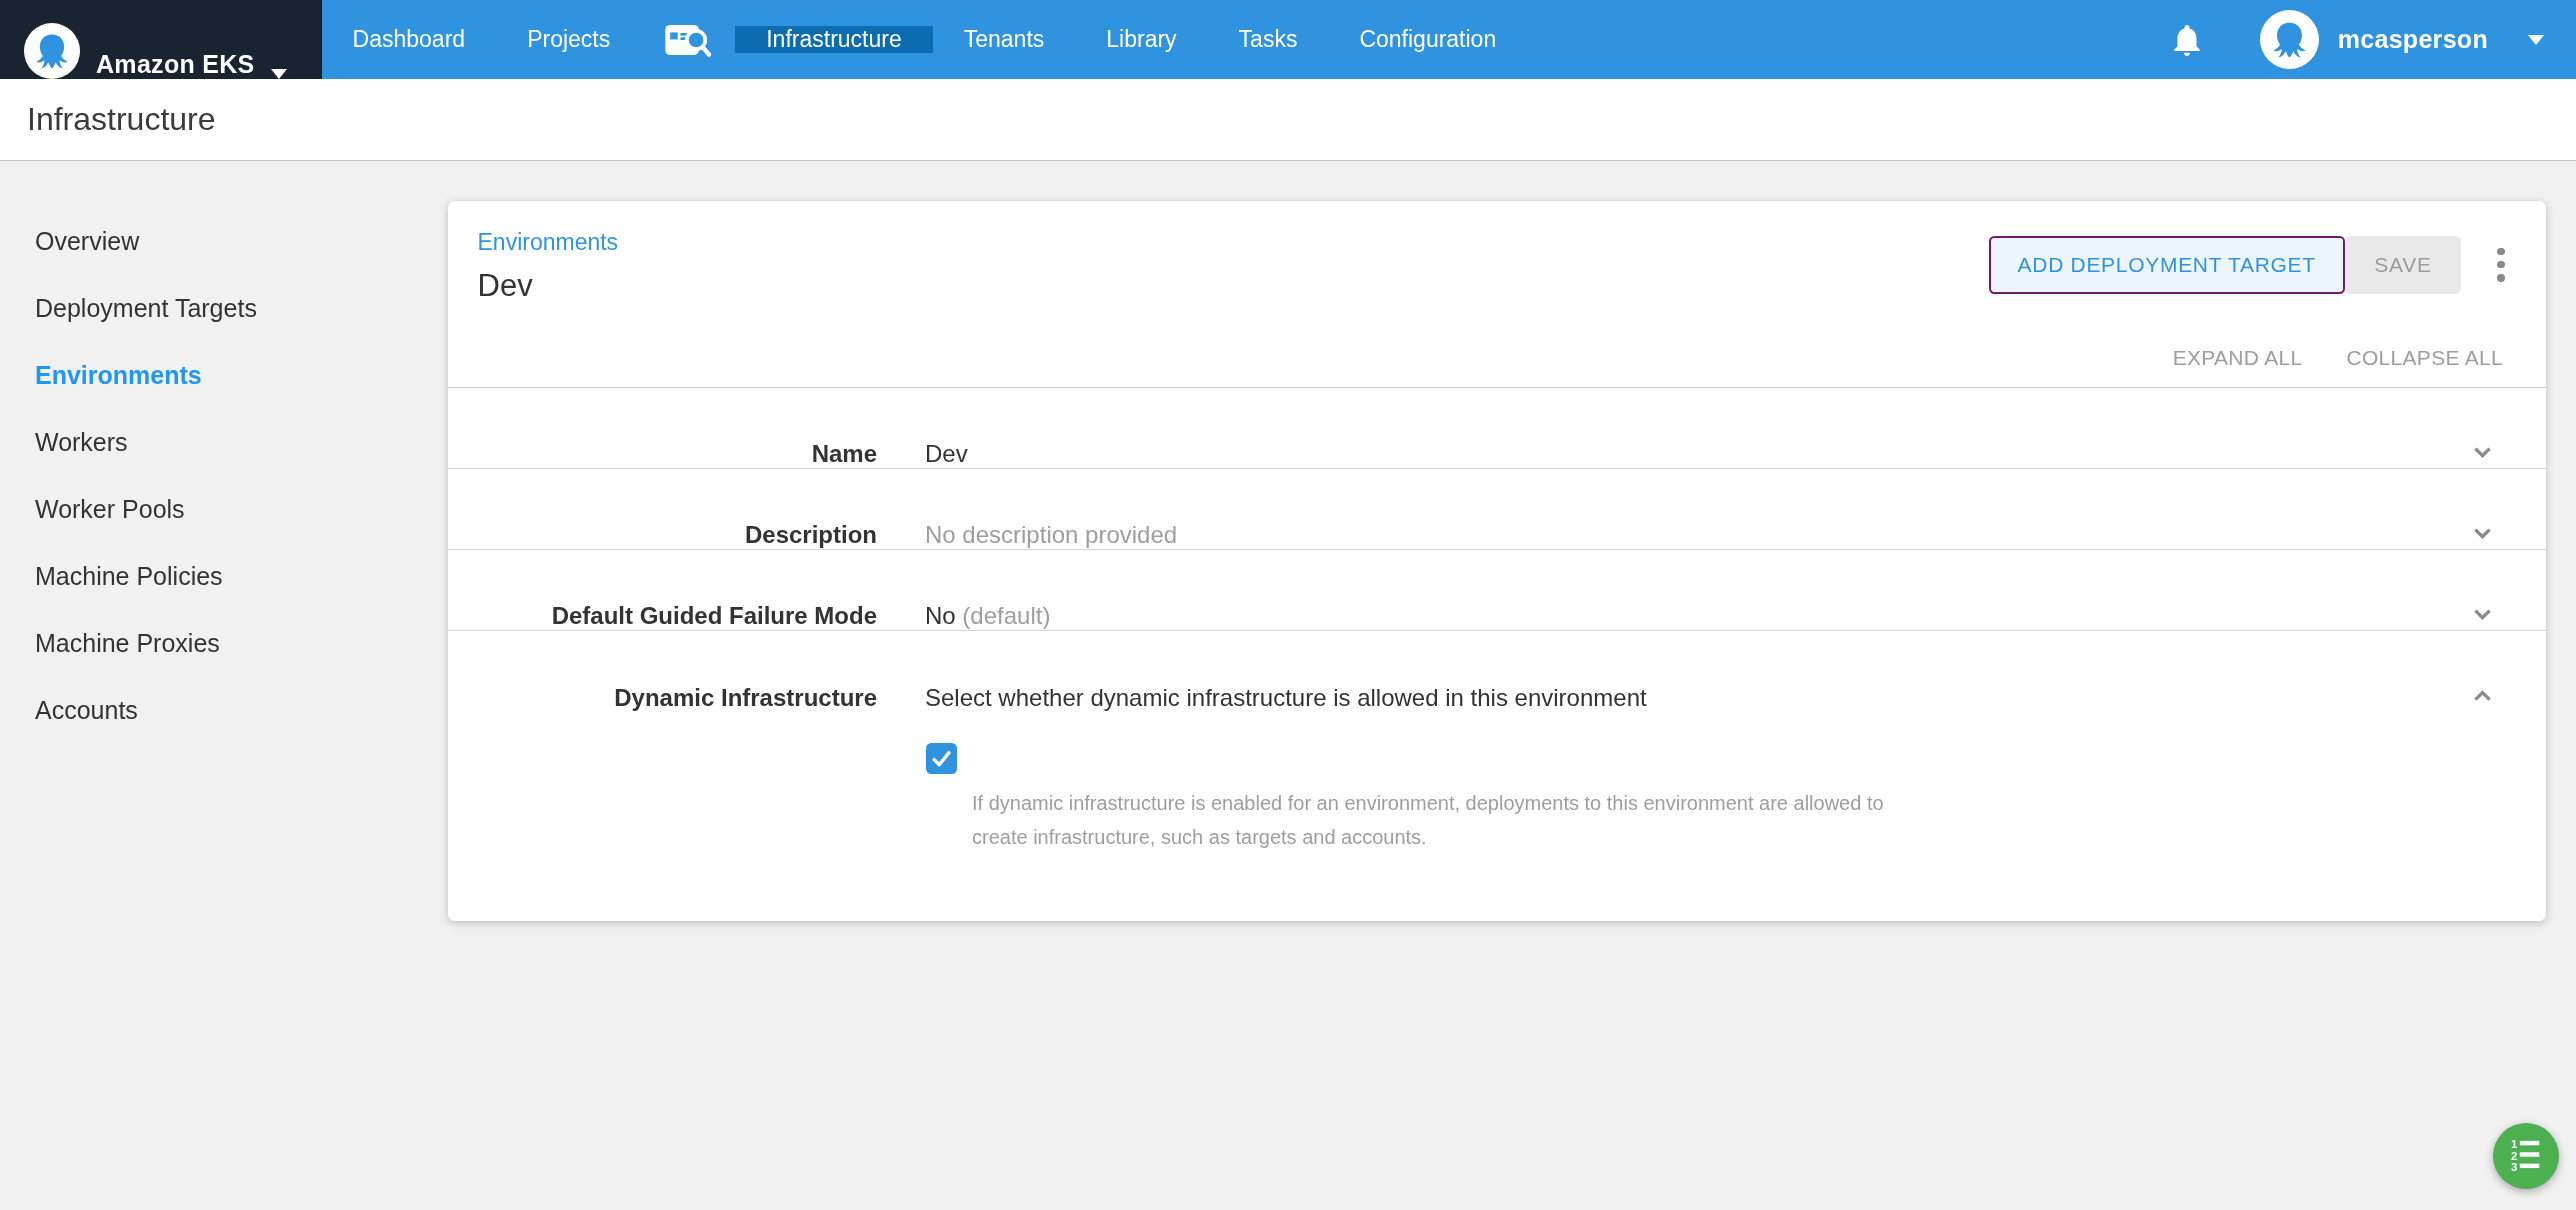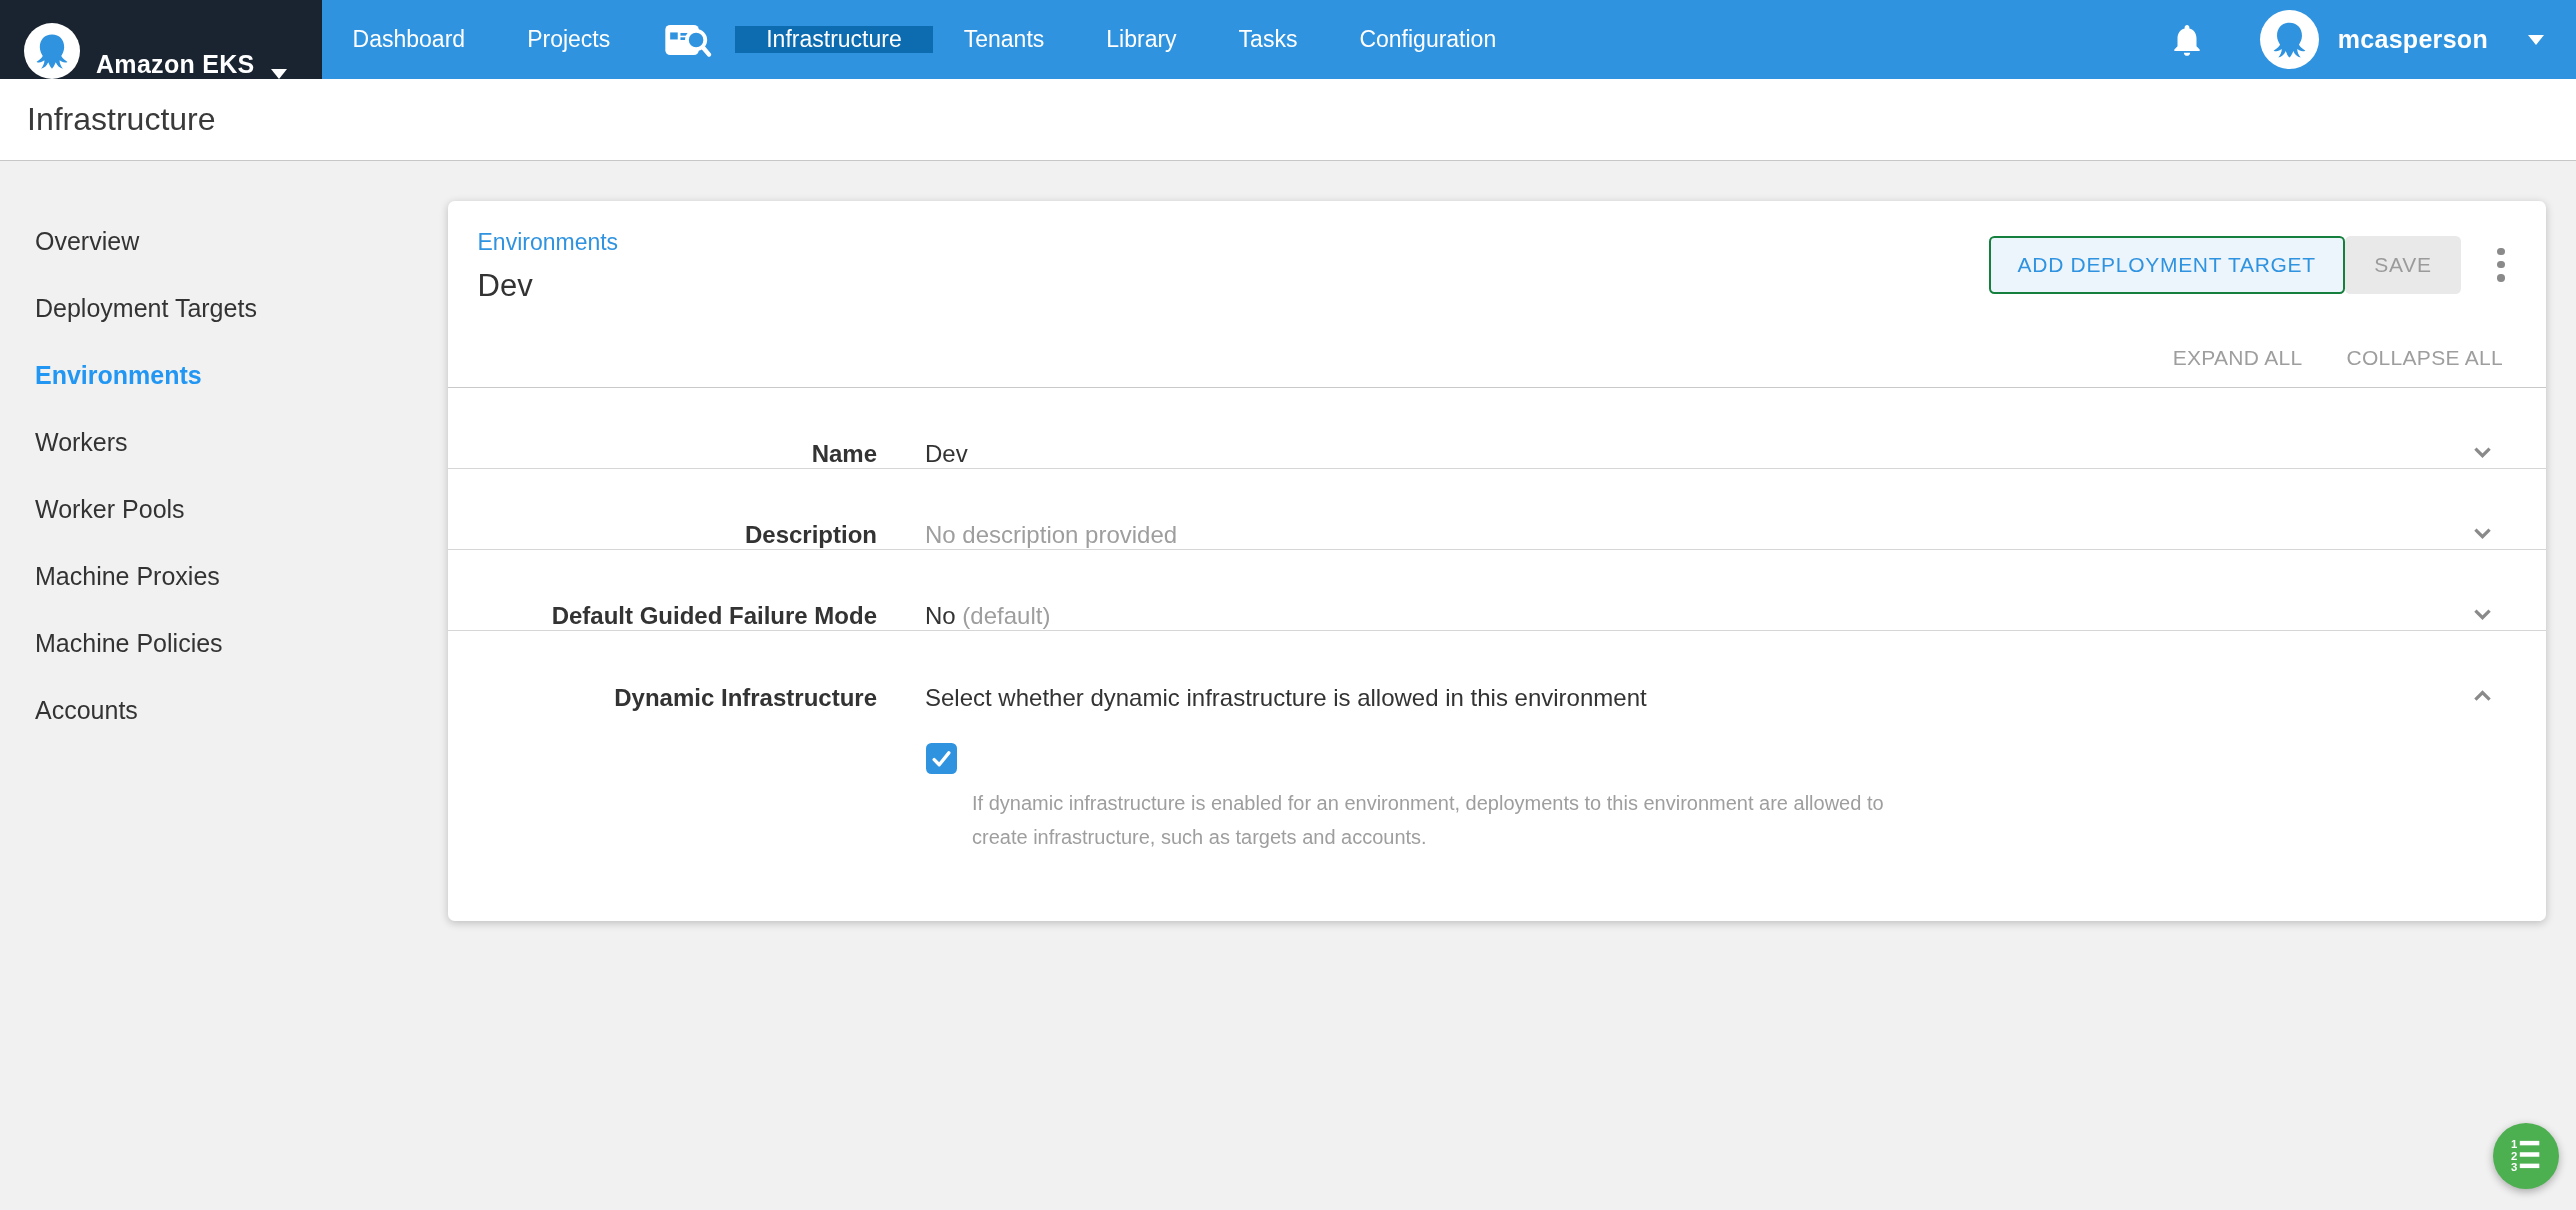--- a/index.html
+++ b/index.html
@@ -35,21 +35,21 @@
   .sidebar { position:absolute; left:8px; top:0; width:443px; padding-top:47px; }
   .side-item { height:67px; display:flex; align-items:center; padding:0 27px; font-size:25px; color:#333; cursor:pointer; }
   .side-item.active { color:#2196f3; font-weight:bold; }
 
   .card { position:absolute; left:448px; top:40px; width:2098px; background:#fff; border-radius:6.7px; box-shadow:0 2px 8px rgba(0,0,0,0.22); }
   .card-header { display:flex; justify-content:space-between; align-items:flex-start; padding:28px 29.5px 0 29.5px; height:127px; }
   .breadcrumb { font-size:23px; color:#2f93e0; cursor:pointer; display:inline-block; margin-bottom:12px; }
   .card-title { font-size:31px; color:#333; }
   .header-actions { display:flex; align-items:center; margin-top:6.7px; }
   .btn { height:58px; border-radius:5.4px; font-size:21px; letter-spacing:0.7px; font-family:"Liberation Sans", sans-serif; cursor:pointer; }
-  .btn-outline { border:2px solid #15803d; background:#edf5fc; color:#2f93e0; padding:0 27px; }
+  .btn-outline { border:2px solid #701a75; background:#edf5fc; color:#2f93e0; padding:0 27px; }
   .btn-disabled { border:none; background:#e9e9e9; color:#9b9b9b; padding:0 29.5px; }
   .kebab { display:flex; flex-direction:column; gap:6px; padding:9.4px 12px; margin-left:24px; cursor:pointer; }
   .kebab span { width:7.4px; height:7.4px; border-radius:50%; background:#8a8a8a; }
 
   .expand-bar { height:60px; display:flex; justify-content:flex-end; align-items:center; gap:44px; padding-right:43px; border-bottom:1.3px solid #c9c9c9; }
   .expand-link { font-size:21px; letter-spacing:0.3px; color:#9e9e9e; cursor:pointer; }
 
   .row { display:flex; align-items:flex-end; height:81px; border-bottom:1.3px solid #d6d6d6; padding-right:48px; cursor:pointer; }
   .row.expanded { border-bottom:none; }
   .row-label { width:429px; flex-shrink:0; text-align:right; font-size:24px; font-weight:bold; color:#333; }
@@ -147,24 +147,24 @@
     <div class="side-item active">
         <span>Environments</span>
       </div>
     <div class="side-item">
         <span>Workers</span>
       </div>
     <div class="side-item">
         <span>Worker Pools</span>
       </div>
     <div class="side-item">
+        <span>Machine Policies</span>
+      </div>
+    <div class="side-item">
         <span>Machine Proxies</span>
-      </div>
-    <div class="side-item">
-        <span>Machine Policies</span>
       </div>
     <div class="side-item">
         <span>Accounts</span>
       </div>
   </div>
 
   <div class="card">
 
     <div class="card-header">
       <div>

